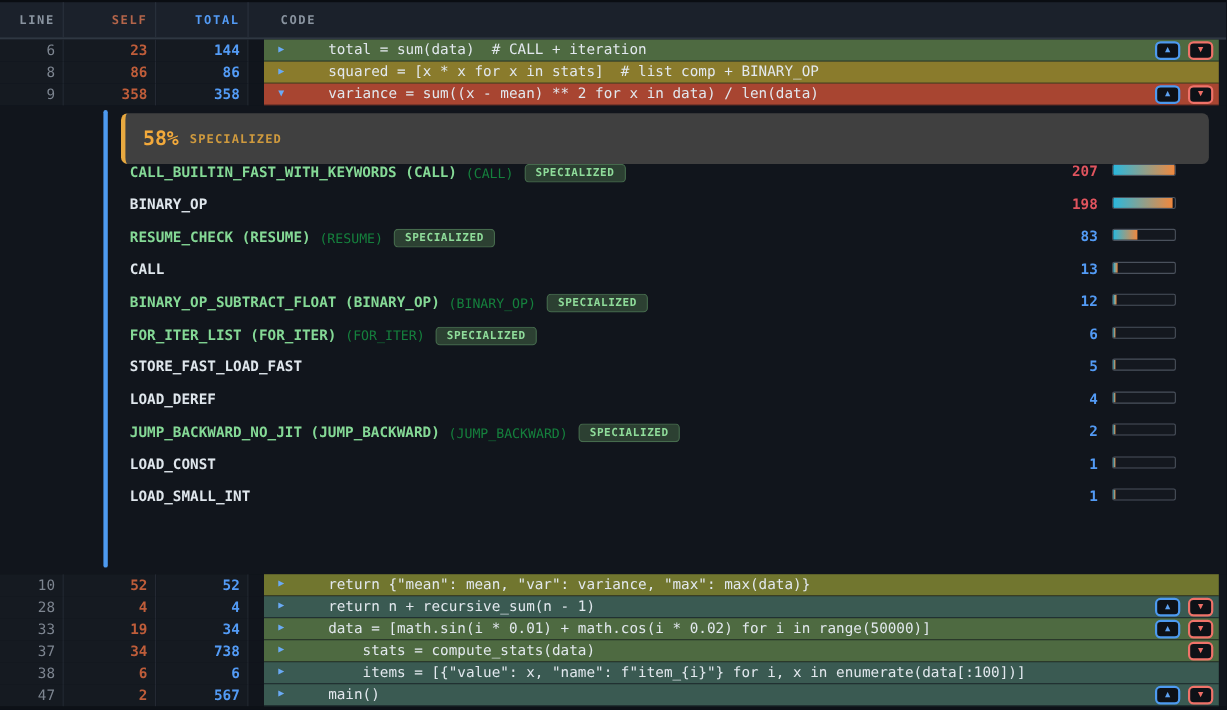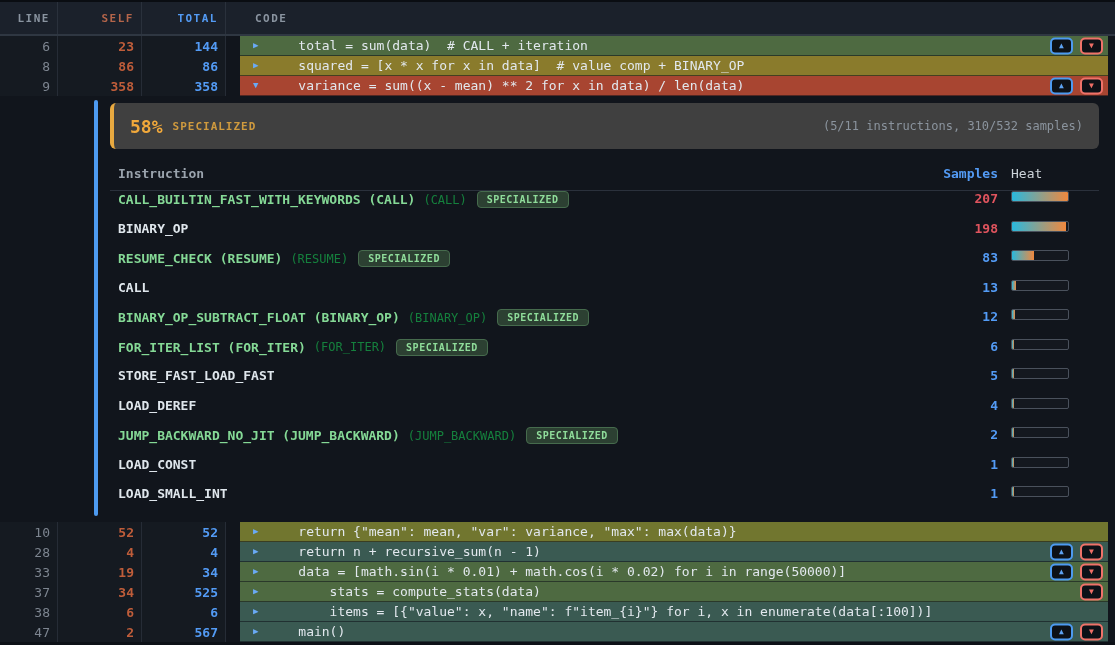--- a/index.html
+++ b/index.html
@@ -113,21 +113,21 @@
       </span>
     </div>
   </div>
       <div class="code-row">
     <div class="gut g-line">8</div>
     <div class="gut g-self">86</div>
     <div class="gut g-total">86</div>
     <div class="gut g-pad"></div>
     <div class="code-cell" style="background: rgb(138, 123, 44);">
       <span class="tri">▶</span>
-      <span class="code-text">    squared = [x * x for x in data]  # value comp + BINARY_OP</span>
+      <span class="code-text">    squared = [x * x for x in stats]  # list comp + BINARY_OP</span>
 
     </div>
   </div>
       <div class="code-row">
     <div class="gut g-line">9</div>
     <div class="gut g-self">358</div>
     <div class="gut g-total">358</div>
     <div class="gut g-pad"></div>
     <div class="code-cell" style="background: rgb(168, 69, 49);">
       <span class="tri">▼</span>
@@ -138,27 +138,20 @@
       </span>
     </div>
   </div>
     </div>
 
   <div class="panel">
     <div class="panel-bar"></div>
     <div class="banner">
       <span class="pct">58%</span>
       <span class="pct-label">SPECIALIZED</span>
-      <span class="banner-summary">(5/11 instructions, 310/532 samples)</span>
-    </div>
-    <div class="tbl-head">
-      <span class="th-instruction">Instruction</span>
-      <span class="th-samples">Samples</span>
-      <span class="th-heat">Heat</span>
-      <span class="th-endpad"></span>
     </div>
     <div class="instr-rows" id="instr-rows">
         <div class="instr-row">
     <span class="i-name">
       <span class="iname spec">CALL_BUILTIN_FAST_WITH_KEYWORDS (CALL)</span>
       <span class="ibase">(CALL)</span>
       <span class="ibadge">SPECIALIZED</span>
     </span>
     <span class="i-samples" style="color: rgb(224, 84, 94);">207</span>
     <span class="i-heat">
@@ -319,21 +312,21 @@
       <span class="code-text">    data = [math.sin(i * 0.01) + math.cos(i * 0.02) for i in range(50000)]</span>
       <span class="btns">
         <button class="btn up">▲</button>
         <button class="btn down">▼</button>
       </span>
     </div>
   </div>
       <div class="code-row">
     <div class="gut g-line">37</div>
     <div class="gut g-self">34</div>
-    <div class="gut g-total">525</div>
+    <div class="gut g-total">738</div>
     <div class="gut g-pad"></div>
     <div class="code-cell" style="background: rgb(78, 106, 65);">
       <span class="tri">▶</span>
       <span class="code-text">        stats = compute_stats(data)</span>
       <span class="btns">
 
         <button class="btn down">▼</button>
       </span>
     </div>
   </div>

